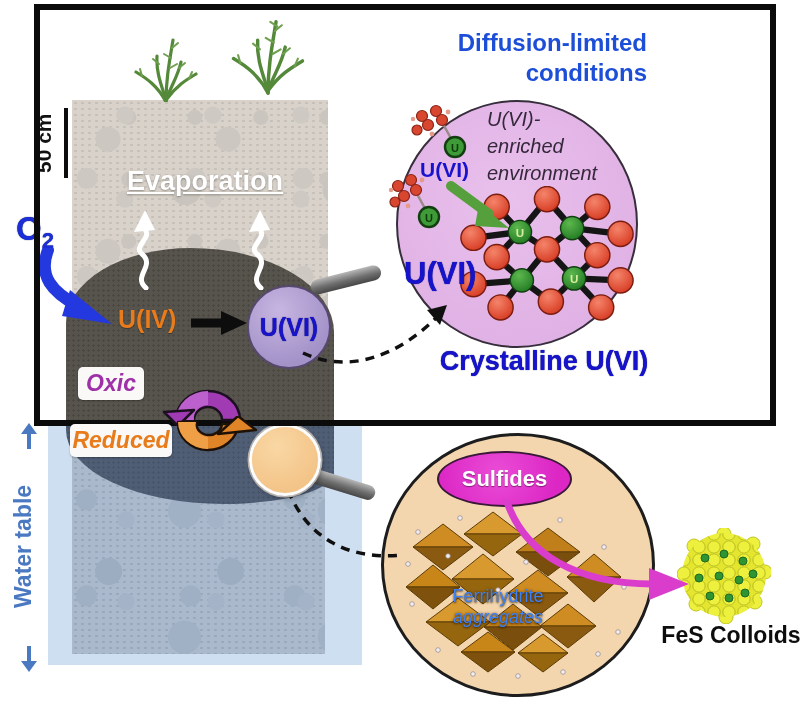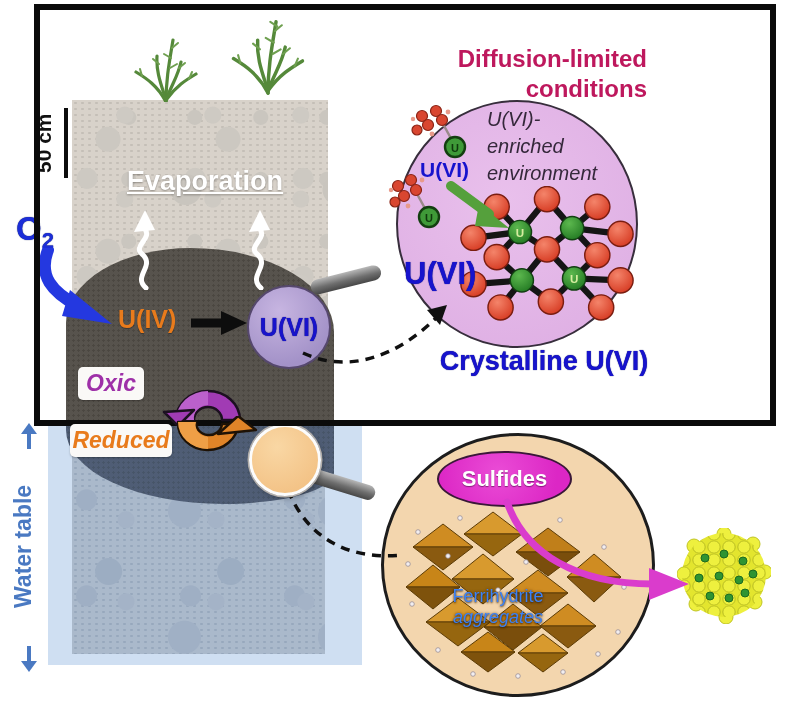--- a/index.html
+++ b/index.html
@@ -64,21 +64,21 @@
   .zone-tag{z-index:31;background:#faf9f7;display:flex;align-items:center;justify-content:center;
     font-weight:bold;font-style:italic;border-radius:5px;box-shadow:0 1px 2px rgba(0,0,0,.25);}
   #oxic{left:78px;top:367px;width:66px;height:33px;font-size:23px;color:#9e30a8;}
   #reduced{left:70px;top:424px;width:102px;height:33px;font-size:23px;color:#e87b1c;}
   
   #wt-label{left:6px;top:446px;width:34px;height:200px;z-index:7;display:flex;align-items:center;justify-content:center;
     writing-mode:vertical-rl;transform:rotate(180deg);font-weight:bold;font-size:23px;color:#4a79c2;}
   
   #big-circle{left:396px;top:100px;width:238px;height:244px;border-radius:50%;z-index:4;
     background:radial-gradient(circle at 45% 40%, #e9c0ec, #dfb0e4 80%);border:2.5px solid #372e3c;}
-  #diff-title{left:447px;top:44px;width:200px;z-index:5;text-align:right;color:#be185d;
+  #diff-title{left:447px;top:28px;width:200px;z-index:5;text-align:right;color:#1d4ed8;
     font-weight:bold;font-size:24px;line-height:30px;}
   #env-text{left:487px;top:106px;z-index:6;font-style:italic;font-size:20px;line-height:27px;color:#35283b;}
   #uvi-small{left:420px;top:158px;z-index:7;color:#1713cd;font-weight:bold;font-size:21px;}
   #uvi-large{left:404px;top:256px;z-index:7;color:#1713cd;font-weight:bold;font-size:31px;text-shadow:0 0 1px #000a60;}
   #crystalline{left:428px;top:346px;width:232px;z-index:6;text-align:center;color:#1713cd;
     font-weight:bold;font-size:27px;text-shadow:0 0 1px #000a60;}
   
   #tan-circle{left:381px;top:433px;width:268px;height:258px;border-radius:50%;z-index:4;
     background:#f3d6ae;border:3px solid #1d1d1d;}
   #sulfides{left:437px;top:451px;width:131px;height:52px;border-radius:50%;z-index:7;
@@ -417,14 +417,15 @@
         <circle cx="66" cy="33" r="4"></circle>
       <circle cx="22" cy="50" r="4"></circle>
         <circle cx="42" cy="48" r="4"></circle>
         <circle cx="62" cy="52" r="4"></circle>
       <circle cx="76" cy="46" r="4"></circle>
         <circle cx="33" cy="68" r="4"></circle>
         <circle cx="52" cy="70" r="4"></circle>
       <circle cx="68" cy="65" r="4"></circle>
     </g>
   </svg>
+  <div class="abs" id="fes-caption">FeS Colloids</div>
 
 </div>
 
 </body></html>

